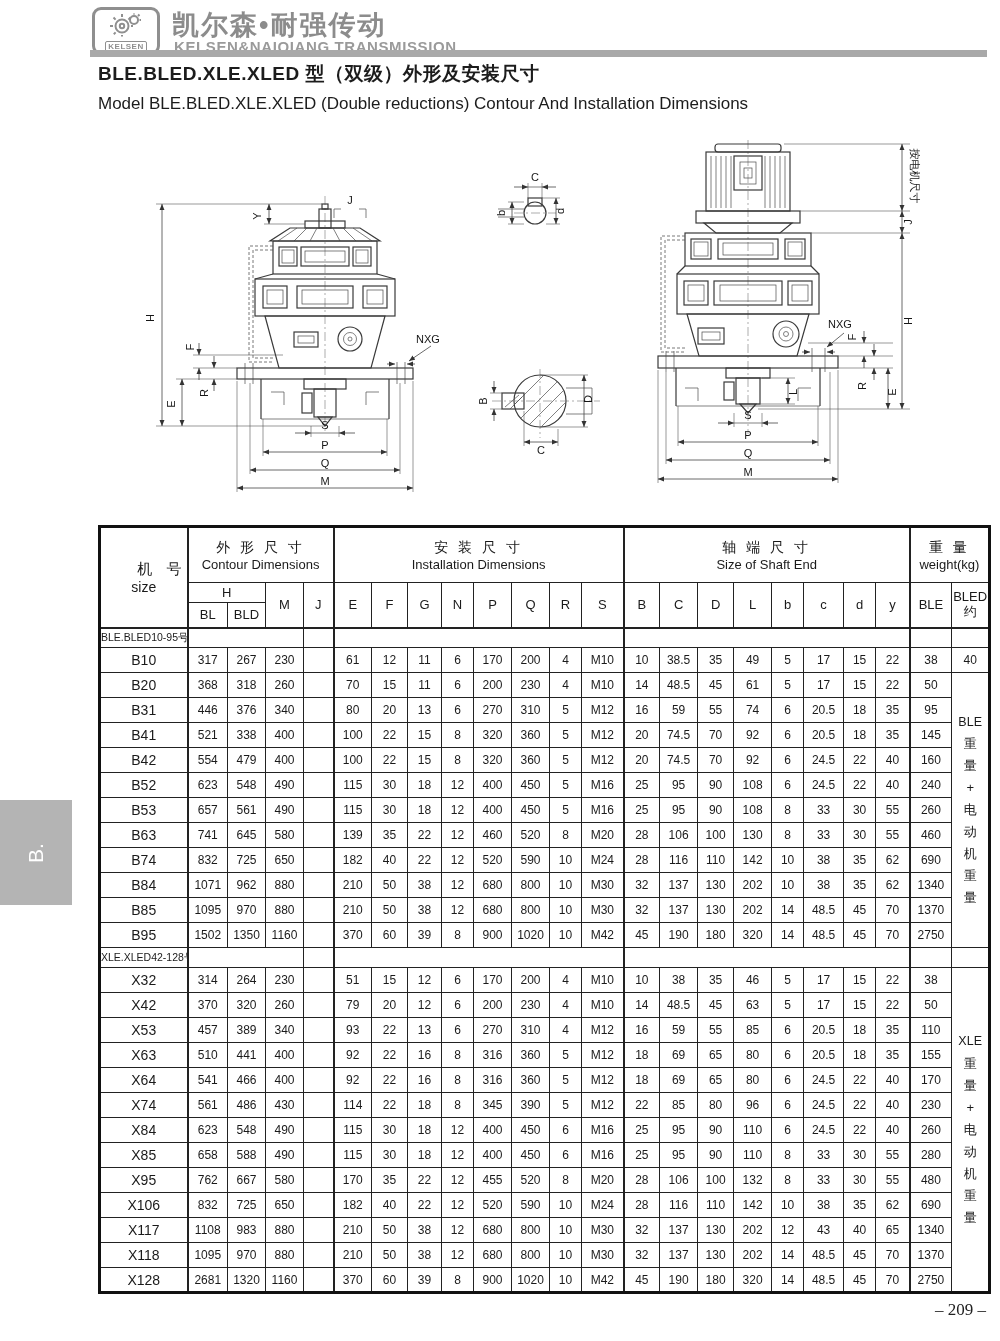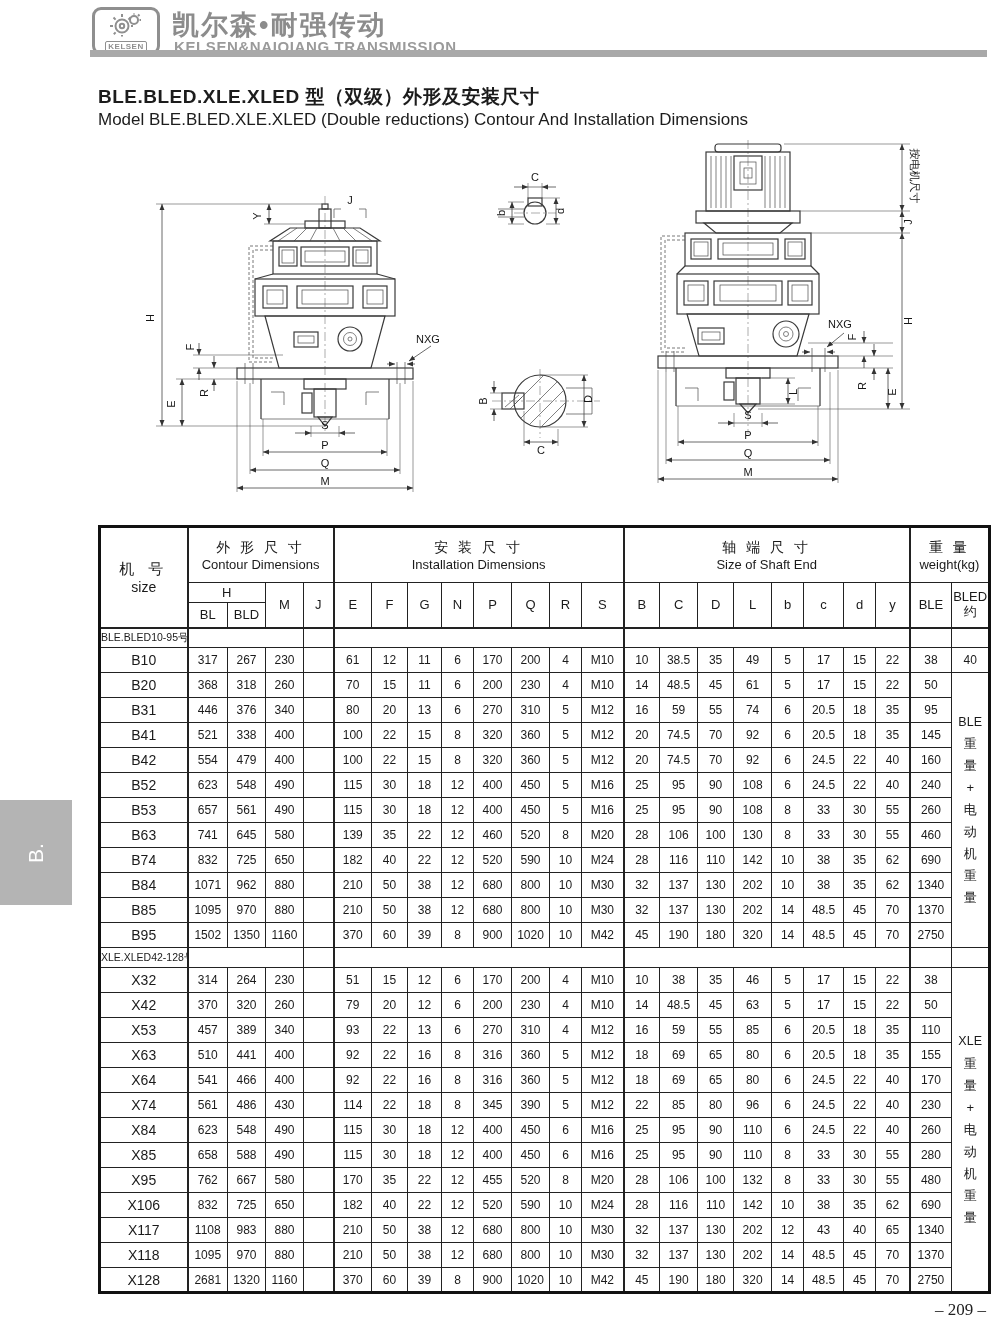--- a/index.html
+++ b/index.html
@@ -14,44 +14,44 @@
   .logo-label { font-size:8px; font-weight:bold; color:#8f8f8f; letter-spacing:.5px;
                 border:1.5px solid #8f8f8f; border-radius:2px; padding:0 2px; margin-bottom:0; }
   .logo-gear { position:absolute; top:3px; left:14px; }
   .brand-cn { position:absolute; left:82px; top:2px; font-size:27px; font-weight:bold;
               color:#8c8c8c; letter-spacing:2px; white-space:nowrap; }
   .brand-en { position:absolute; left:84px; top:33px; font-size:15px; font-weight:bold;
               color:#9a9a9a; letter-spacing:.6px; white-space:nowrap; }
   .brand-bar { position:absolute; left:0; top:45px; width:897px; height:7px; background:#a9a9a9; }
 
   
-  .title-block { position:absolute; left:98px; top:84px; width:860px; }
+  .title-block { position:absolute; left:98px; top:61px; width:860px; }
   .title-cn { font-size:19px; font-weight:600; color:#1c1c1c; letter-spacing:.5px; }
-  .title-en { font-size:17px; color:#1c1c1c; }
+  .title-en { font-size:17px; margin-top:7px; color:#1c1c1c; }
 
   
   .drawing { position:absolute; left:98px; top:136px; }
   .ol  { stroke:#3a3a3a; stroke-width:1.2; fill:none; }
   .th  { stroke:#4a4a4a; stroke-width:.7; fill:none; }
   .dim { stroke:#444; stroke-width:.8; fill:none; }
   .ext { stroke:#555; stroke-width:.6; fill:none; }
   .cl  { stroke:#777; stroke-width:.6; fill:none; stroke-dasharray:9 3 2 3; }
   .br  { stroke:#555; stroke-width:.8; fill:none; stroke-dasharray:3 2; }
   text.lbl { font-family:"Liberation Sans", sans-serif; font-size:11px; fill:#161616; }
 
   
   table.dims { position:absolute; left:98px; top:525px; border-collapse:collapse; table-layout:fixed;
                width:888px; border:3px solid #111; }
   table.dims th, table.dims td { border:1px solid #222; padding:0; text-align:center;
                vertical-align:middle; font-weight:normal; overflow:hidden; }
   tr.h1 { height:56px; } tr.h2 { height:20px; } tr.h3 { height:25px; }
   tr.group-row { height:20px; } tr.data-row { height:25px; }
   .h1 .cn { font-size:14px; letter-spacing:3px; }
   .h1 .en { font-size:13px; letter-spacing:0; }
-  .size-th .cn { font-size:15px; letter-spacing:5px; }
+  .size-th .cn { font-size:15px; letter-spacing:5px;text-align:right; }
   .size-th .en { font-size:14px; }
   tr.h2 th, tr.h3 th { font-size:13px; }
   .bled-th { font-size:11.5px; line-height:1.15; }
   td { font-size:12px; }
   td.size-cell { font-size:14px; border-right-width:2px !important; }
   th.size-th { border-right-width:2px !important; }
   td.group-label { font-size:10.5px; text-align:left; padding-left:3px; white-space:nowrap;
                    border-right-width:2px !important; }
   .bl2 { border-left-width:2px !important; }
   .hb { border-bottom-width:2px !important; }

